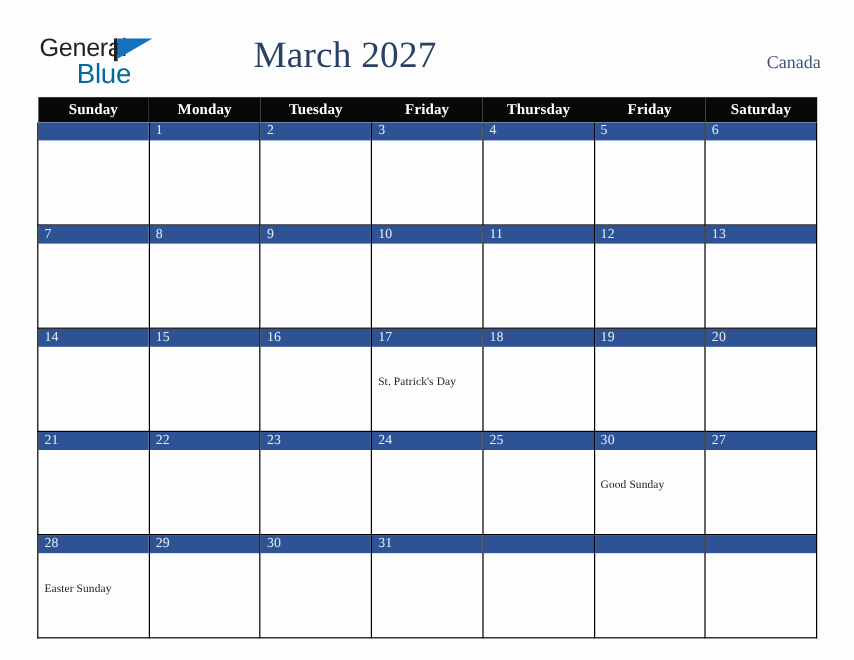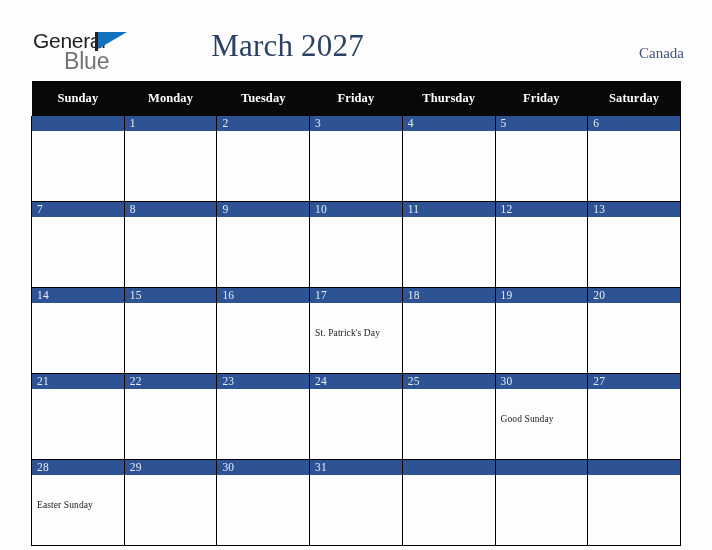--- a/index.html
+++ b/index.html
@@ -51,21 +51,21 @@
     position: absolute;
     left: 62px; top: 2px;
     width: 3px; height: 19px;
     background: #231f20;
   }
   .brand-blue {
     position: absolute;
     left: 31px; top: 19px;
     font-family: "Liberation Sans", sans-serif;
     font-size: 23px;
-    color: #737373;
+    color: #0369a1;
     line-height: 25px;
     letter-spacing: -0.2px;
   }
 
   .cal-title {
     position: absolute;
     left: 0; top: 28px;
     width: 575px;
     text-align: center;
     font-family: "Liberation Serif", serif;
@@ -92,21 +92,21 @@
     border-collapse: collapse;
     table-layout: fixed;
   }
   .cal th {
     background: #080808;
     color: #ffffff;
     font-family: "Liberation Serif", serif;
     font-size: 12.5px;
     font-weight: bold;
     height: 19px;
-    padding: 8px;
+    padding: 1px;
     text-align: center;
     border: none;
     letter-spacing: 0.1px;
   }
   .cal td {
     padding: 0;
     vertical-align: top;
     border-left: 1px solid #000000;
     border-right: 1px solid #000000;
     border-bottom: 1px solid #000000;

